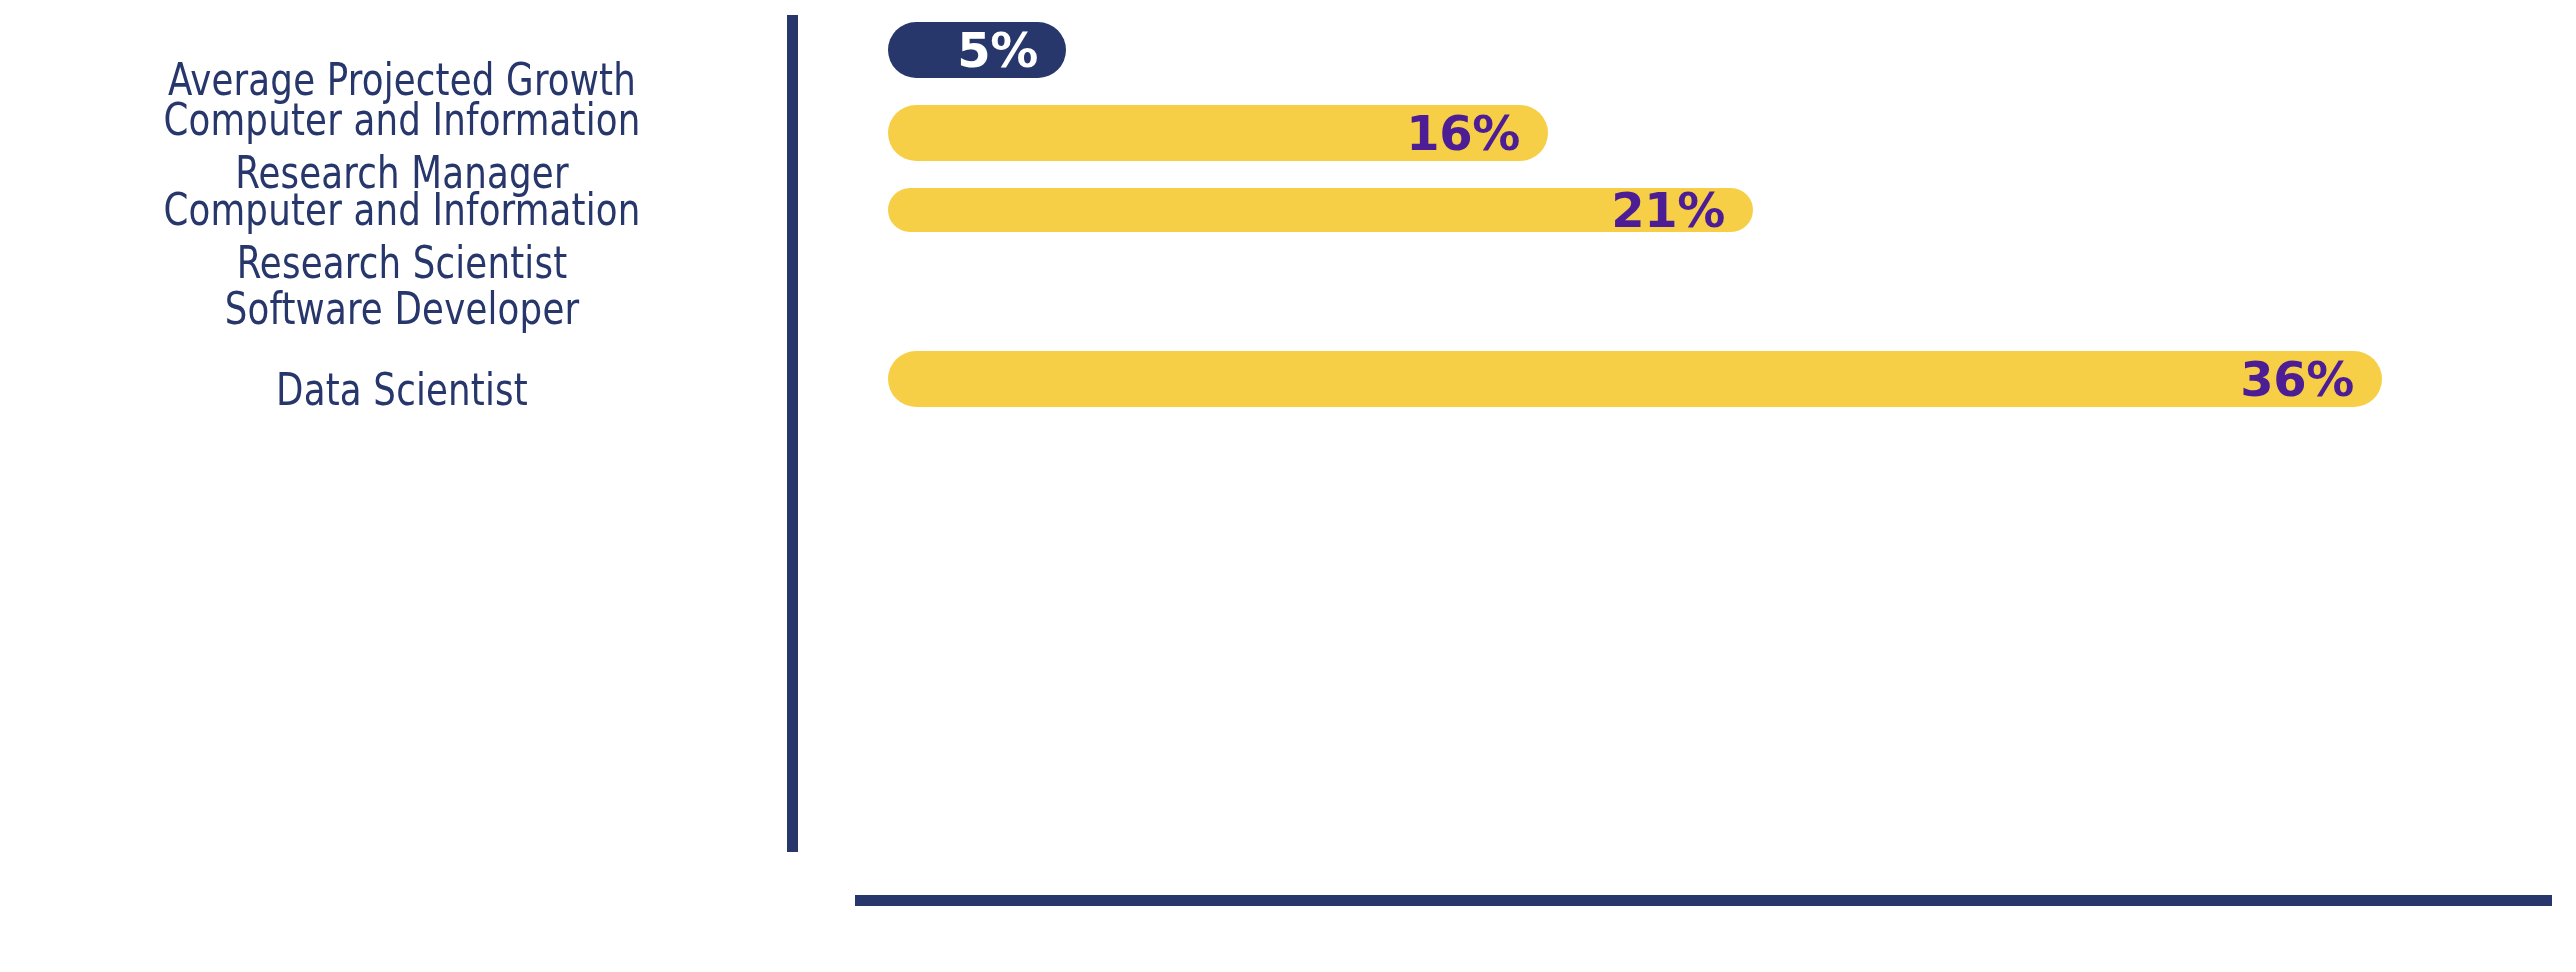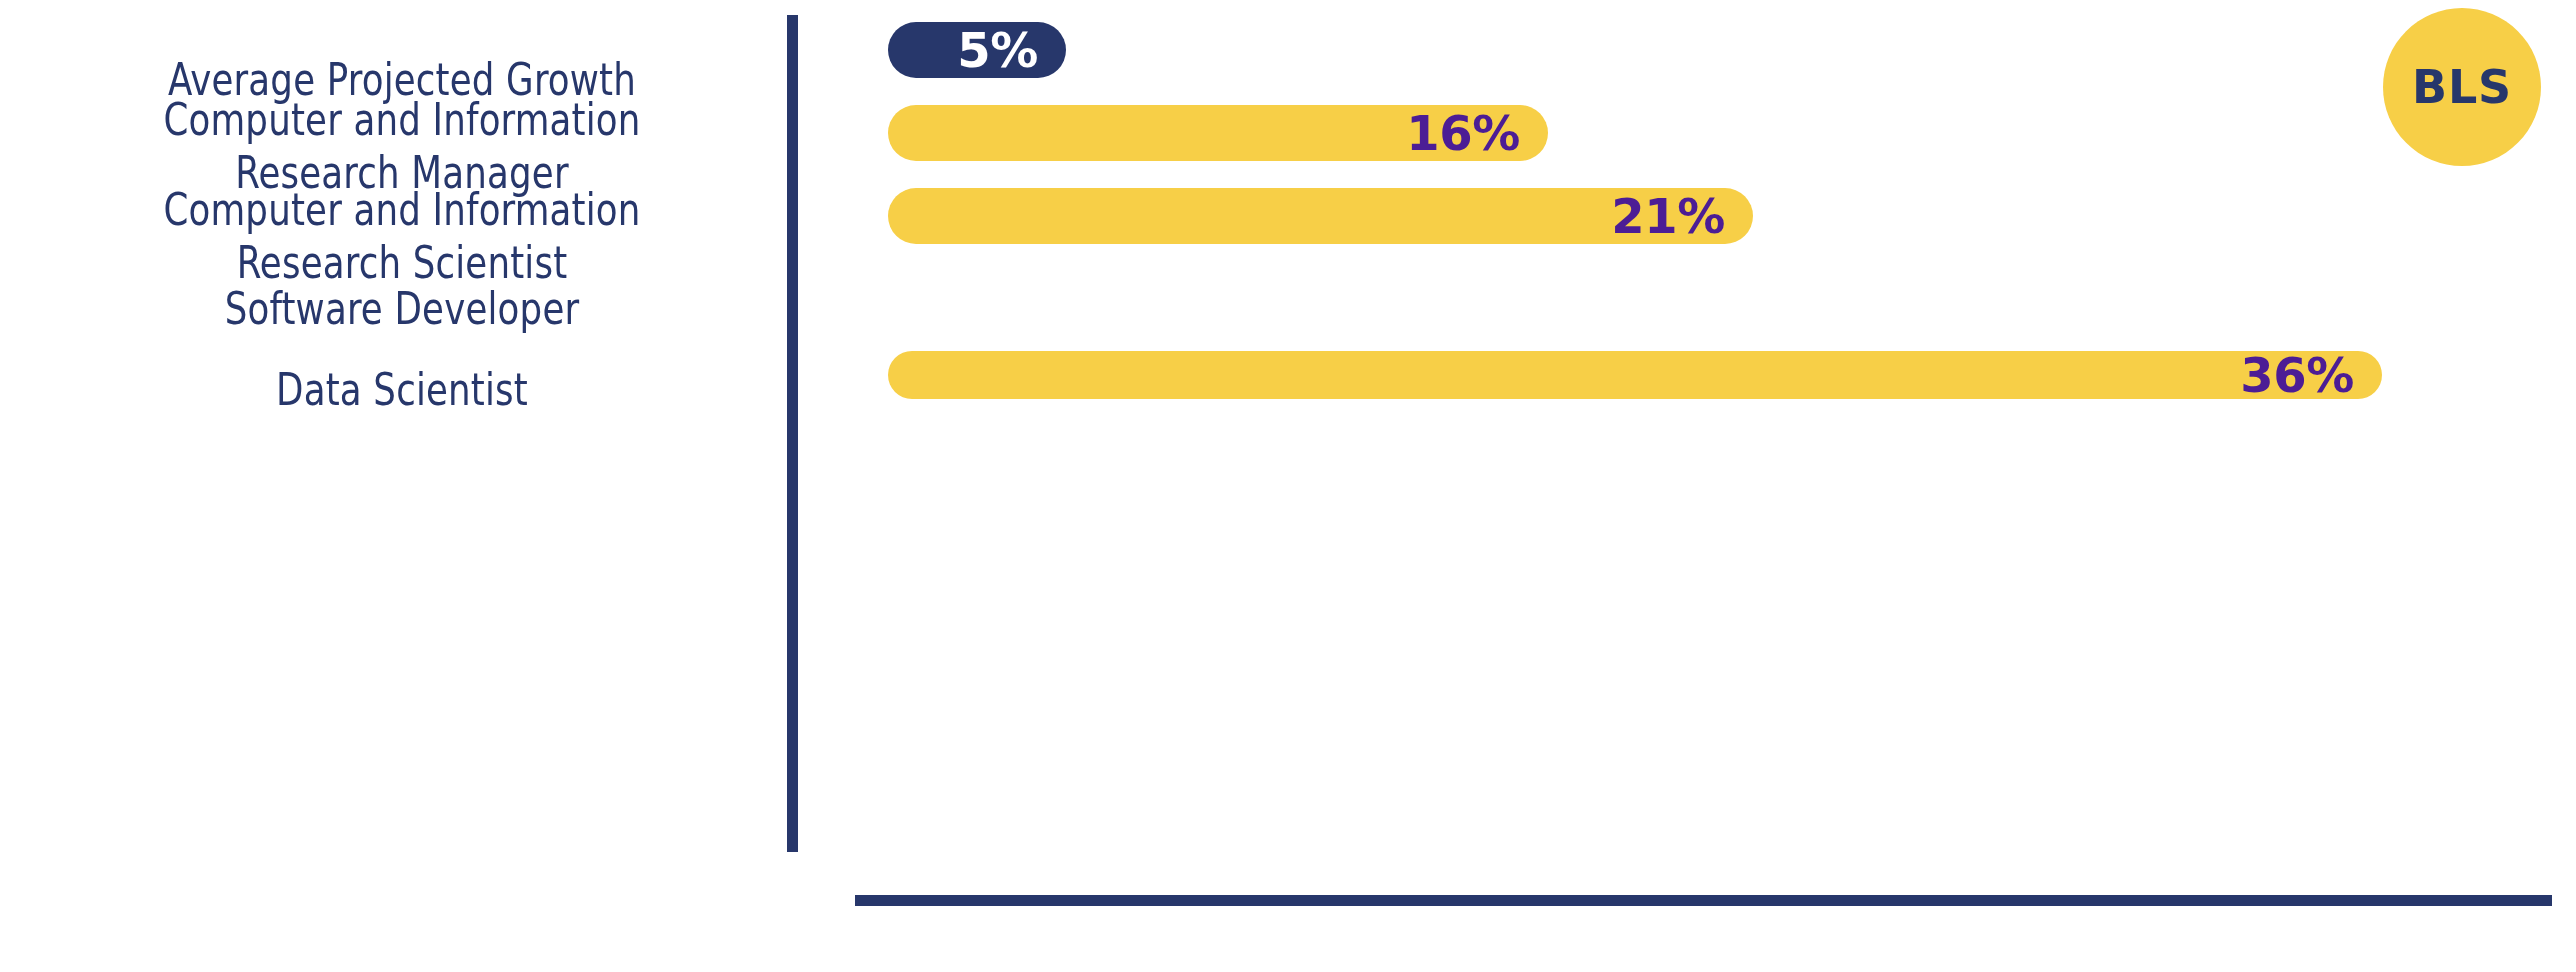--- a/index.html
+++ b/index.html
@@ -137,28 +137,25 @@
 
   <div class="v-divider"></div>
 
   <div class="bars-area">
     <div class="bar primary" style="top:21.6px;height:56px;width:178px;">
       <span class="bar-value">5%</span>
     </div>
     <div class="bar accent" style="top:105px;height:56px;width:660px;">
       <span class="bar-value">16%</span>
     </div>
-    <div class="bar accent" style="top:188px;height:56px;width:865px;">
+    <div class="bar accent" style="top:188px;height:44px;width:865px;">
       <span class="bar-value">21%</span>
     </div>
-    <div class="bar accent" style="top:351px;height:48px;width:1494px;">
+    <div class="bar accent" style="top:351px;height:56px;width:1494px;">
       <span class="bar-value">36%</span>
     </div>
   </div>
 
-  <div class="bls-badge">
-    <span class="bls-badge-text">BLS</span>
-  </div>
 
   <div class="h-rule"></div>
 
 </div>
 
 
 </body></html>

